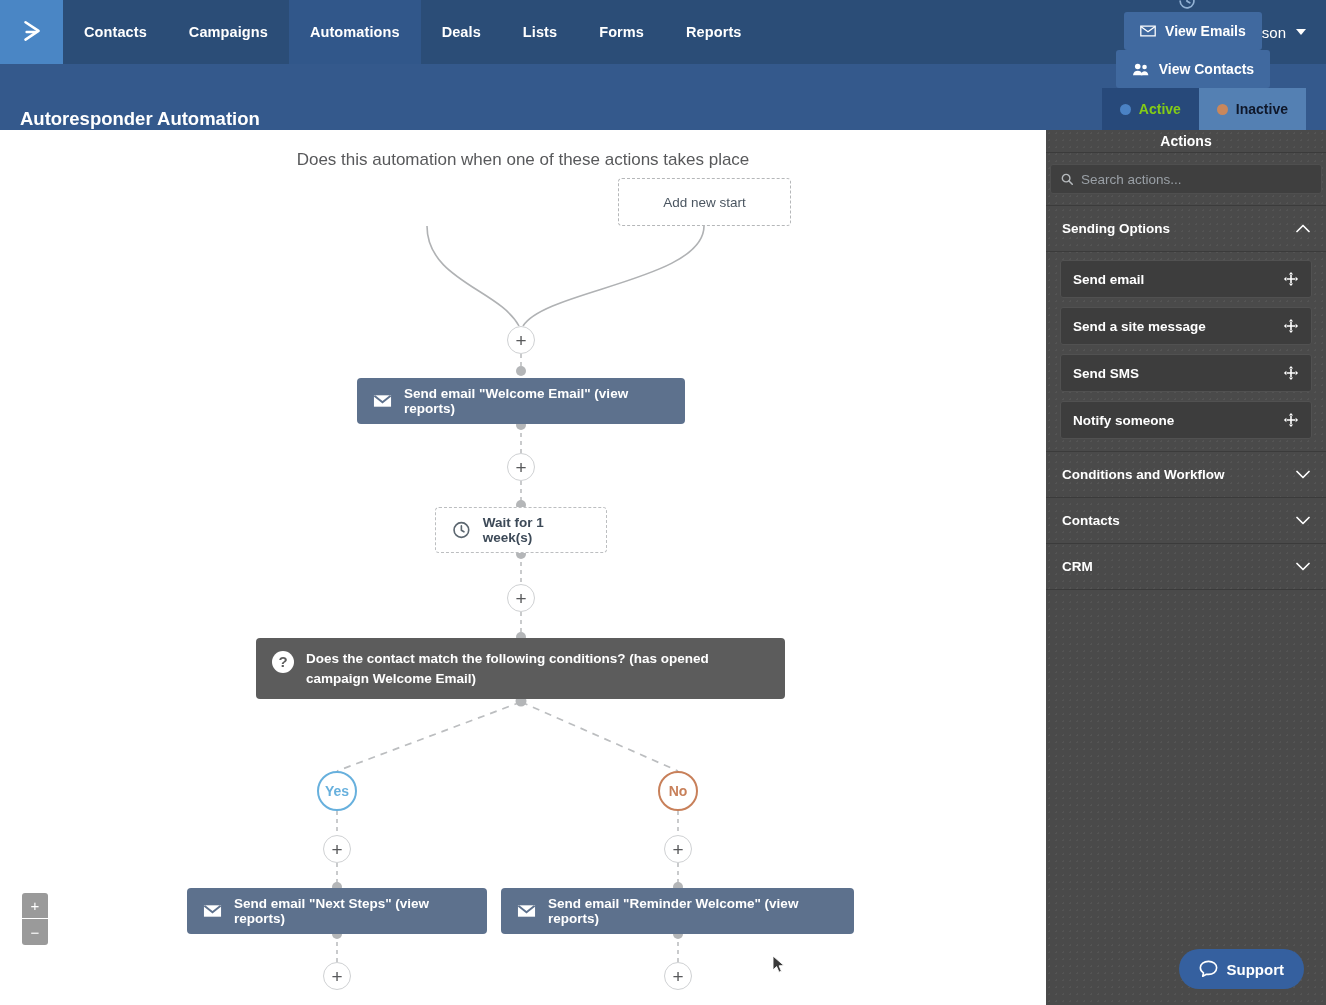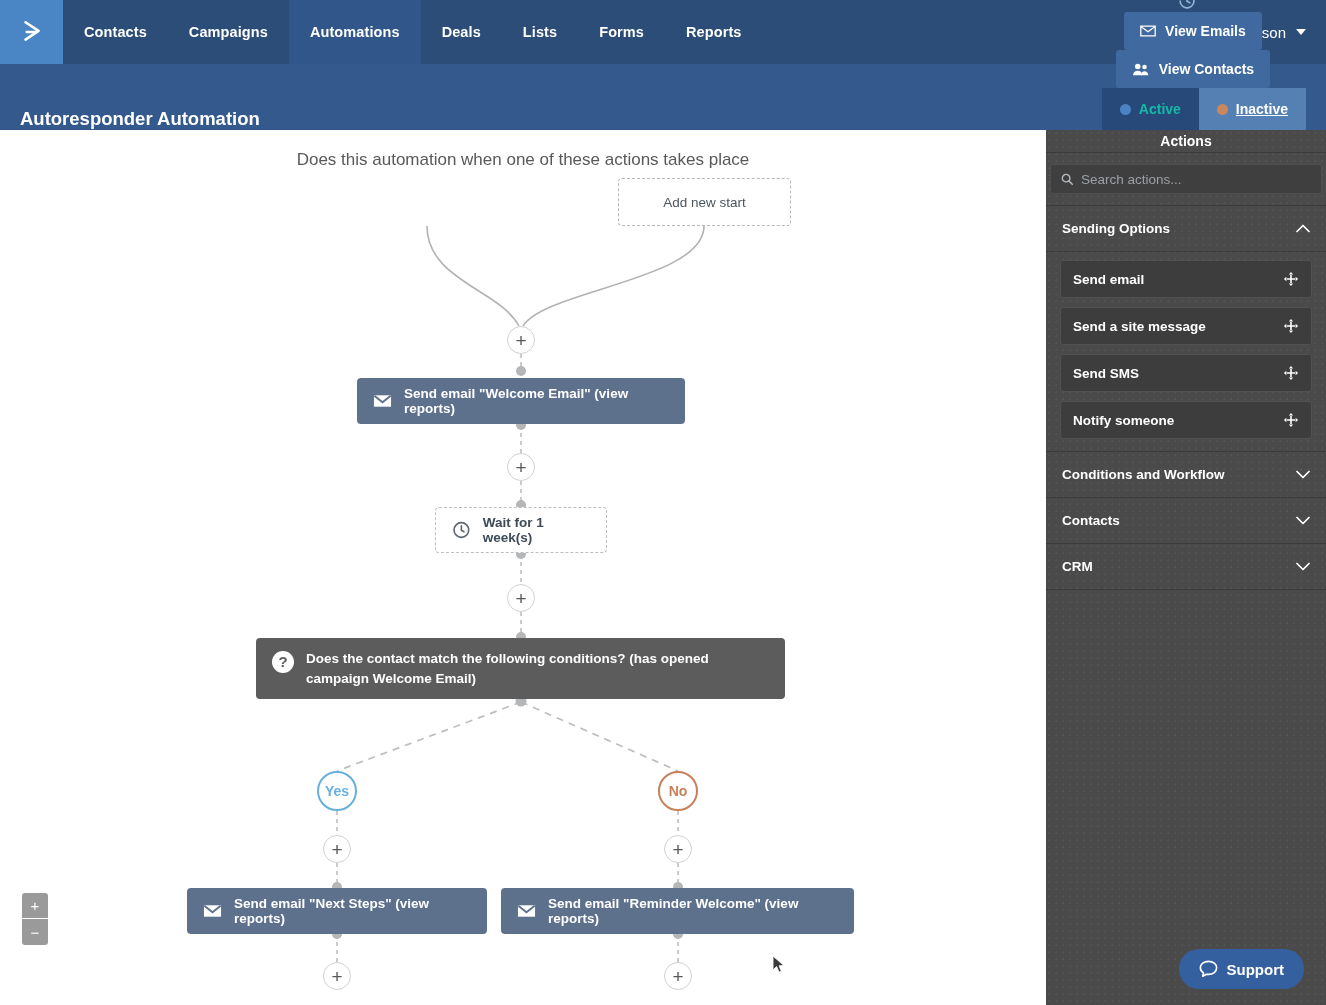--- a/index.html
+++ b/index.html
@@ -71,22 +71,22 @@
     border: 0; border-radius: 3px; font-size: 14px; font-weight: bold;
     display: flex; align-items: center; gap: 9px;
     padding: 0 16px; cursor: pointer; margin-right: 12px;
     font-family: "Liberation Sans", sans-serif;
   }
   .toggle-group { display: flex; height: 42px; margin-left: 10px; }
   .toggle-btn {
     display: flex; align-items: center; gap: 8px;
     padding: 0 18px; font-size: 14px; font-weight: bold; cursor: pointer;
   }
-  .toggle-btn.on { background: #27497a; color: #14b8a6; }
-  .toggle-btn.off { background: #5480b3; color: #ffffff; text-decoration: underline; }
+  .toggle-btn.on { background: #27497a; color: #84cc16; }
+  .toggle-btn.off { background: #5480b3; color: #0f172a; }
   .dot { width: 11px; height: 11px; border-radius: 50%; display: inline-block; }
   .dot.blue { background: #4b82c4; }
   .dot.orange { background: #c9875c; }
 
   
   .canvas {
     position: absolute; top: 130px; left: 0; width: 1046px; height: 875px;
     background: #ffffff; overflow: hidden;
   }
   .canvas-hint {

